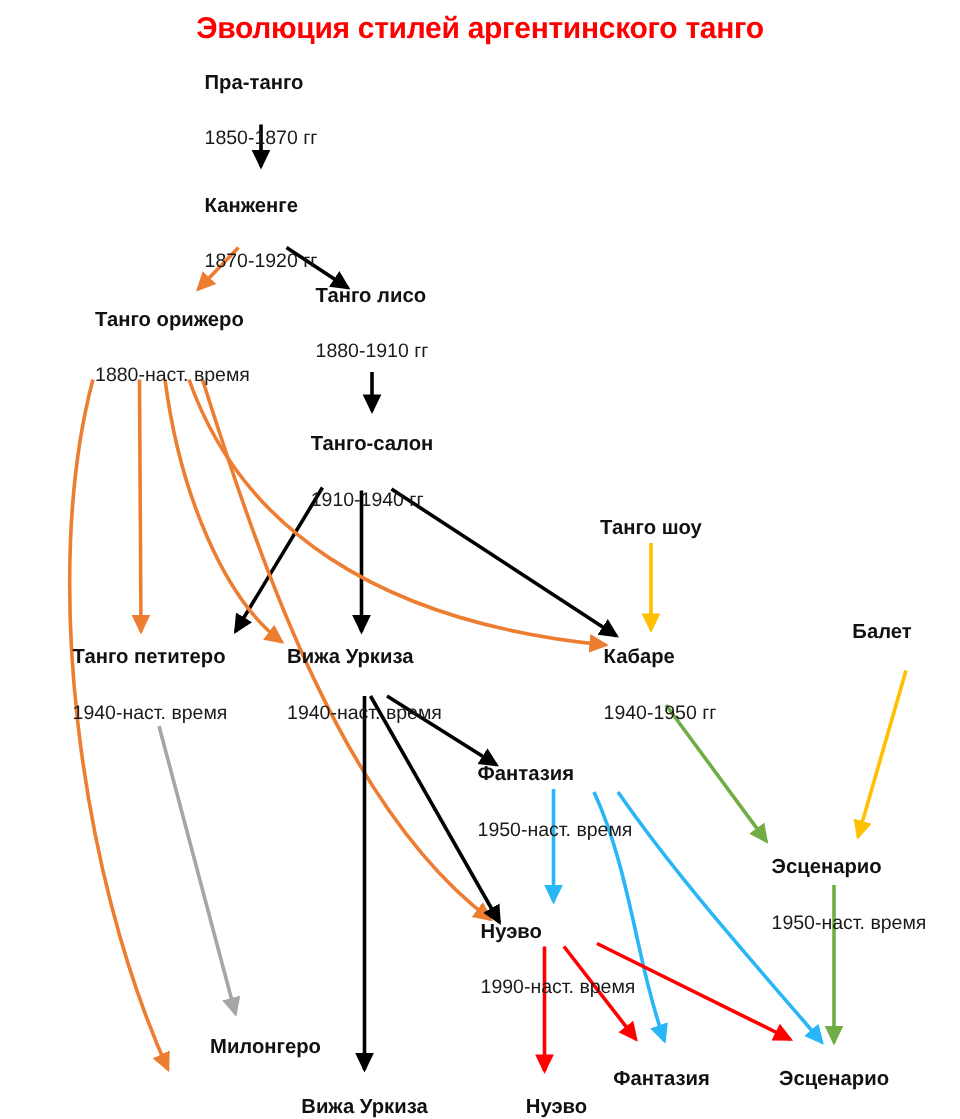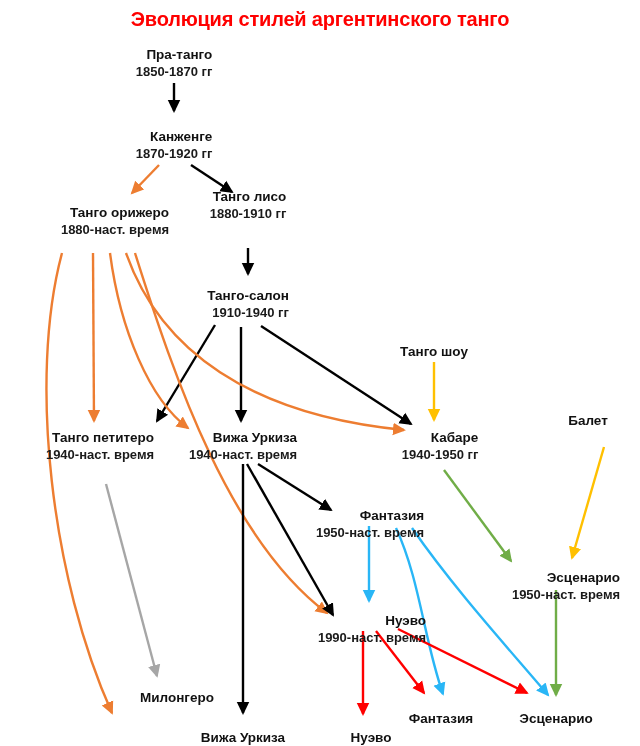--- a/index.html
+++ b/index.html
@@ -4,23 +4,23 @@
 <style>
   html,body{margin:0;padding:0;background:#ffffff;}
   body{width:640px;height:746px;overflow:hidden;font-family:"Liberation Sans","DejaVu Sans",sans-serif;}
   #stage{position:relative;width:640px;height:746px;background:#fff;}
   #title{
     position:absolute;left:0;top:8px;width:640px;text-align:center;
     color:#FF0000;font-weight:bold;font-size:20px;letter-spacing:-0.2px;
     font-family:"Liberation Sans","DejaVu Sans",sans-serif;white-space:nowrap;
   }
   svg#edges{position:absolute;left:0;top:0;width:640px;height:746px;}
-  .node{position:absolute;text-align:right;white-space:nowrap;transform:translateX(-50%);}
+  .node{position:absolute;text-align:left;white-space:nowrap;transform:translateX(-50%);}
   .node .n-label{font-size:13.5px;font-weight:bold;color:#111111;line-height:17px;}
-  .node .n-years{font-size:13px;color:#1a1a1a;line-height:17px;font-weight:bold;}
+  .node .n-years{font-size:13px;color:#1a1a1a;line-height:17px;font-weight:normal;margin-top:20px;}
 </style>
 </head>
 <body>
 
 <div id="stage">
 
   <div id="title">Эволюция стилей аргентинского танго</div>
 
   <svg id="edges" viewBox="0 0 640 746" xmlns="http://www.w3.org/2000/svg">
     <defs>

